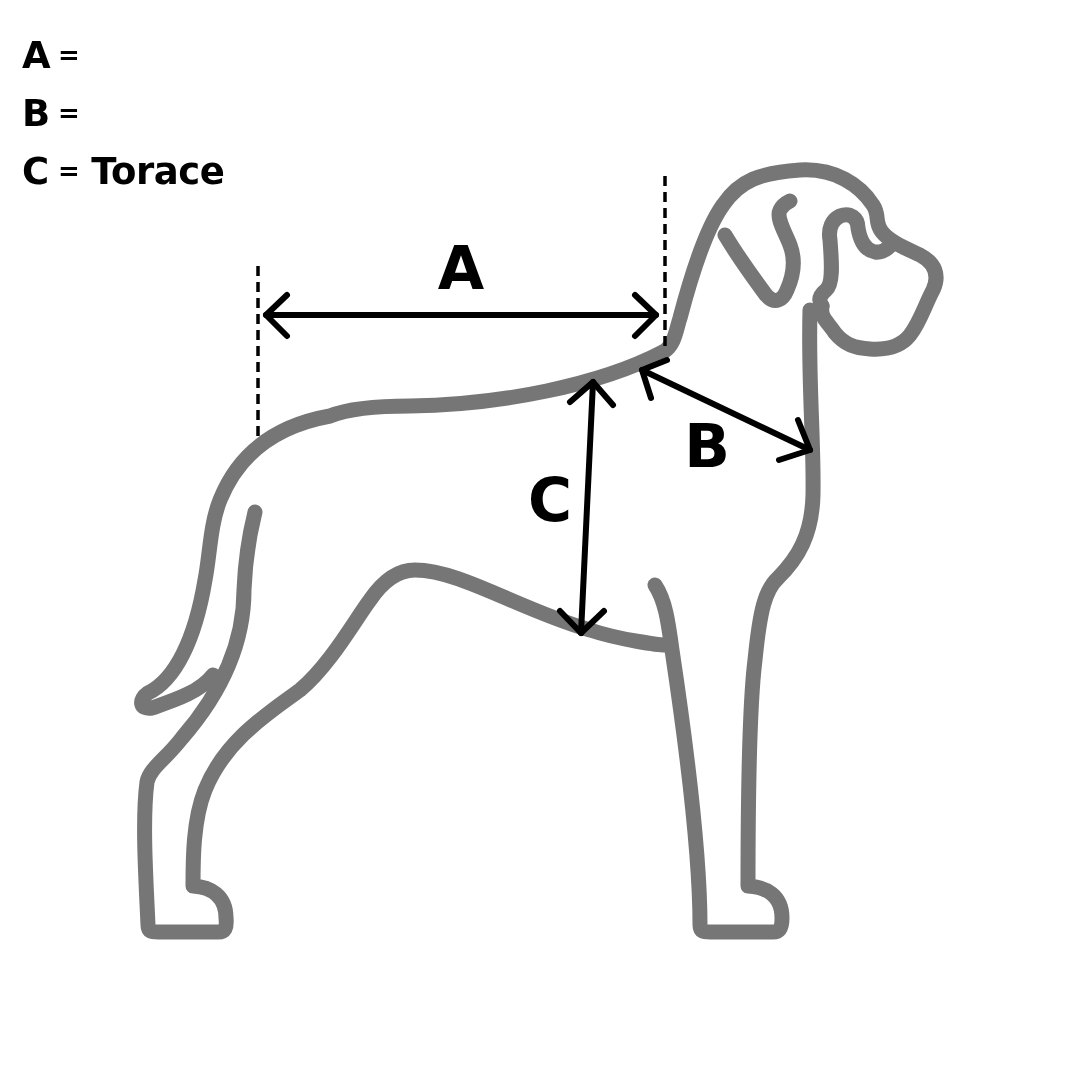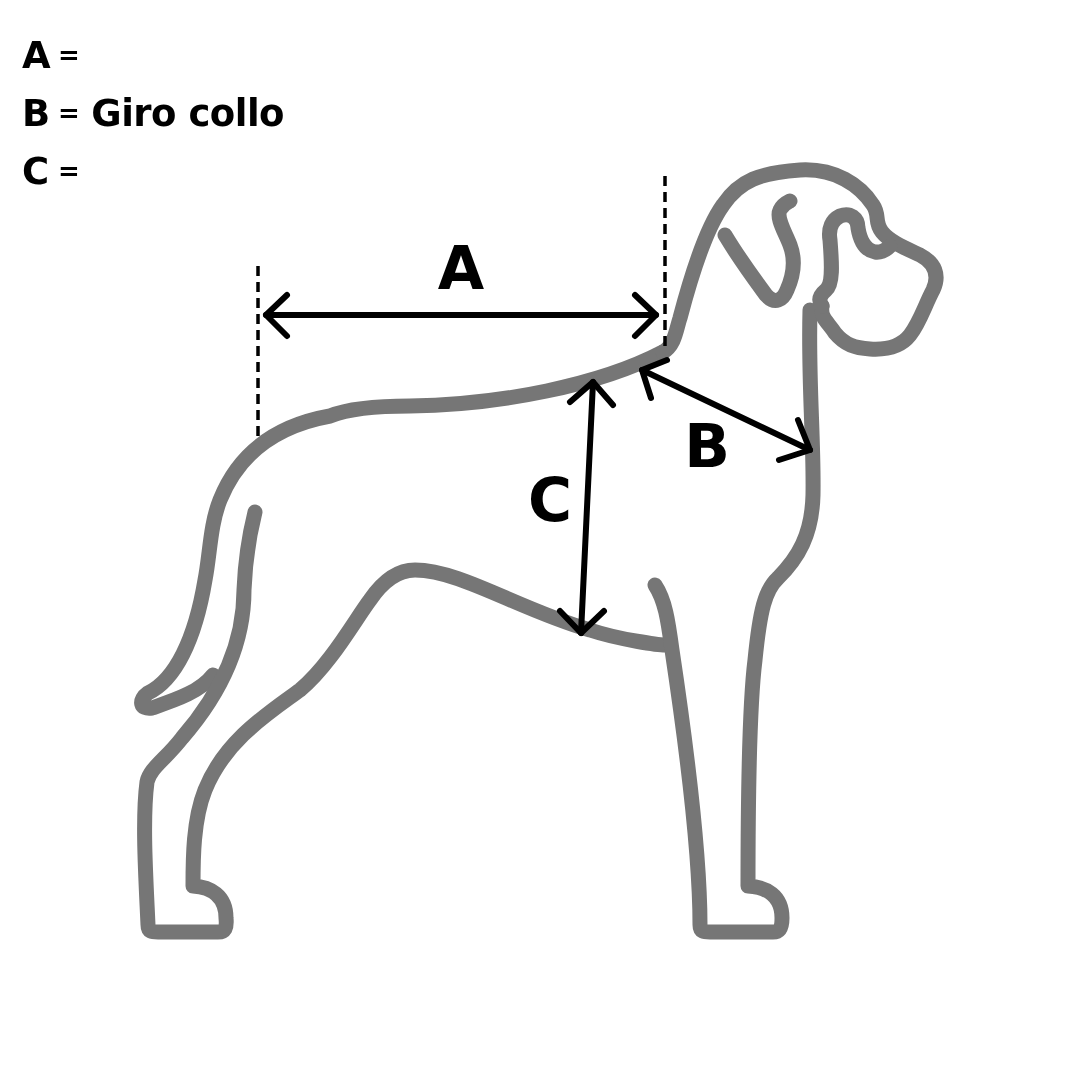--- a/index.html
+++ b/index.html
@@ -18,25 +18,25 @@
 <body>
 
 <div class="legend">
   <div class="legend-row">
     <span class="key">A</span>
     <span class="eq">=</span>
   </div>
   <div class="legend-row">
     <span class="key">B</span>
     <span class="eq">=</span>
-    <span>Giro collo</span>
   </div>
   <div class="legend-row">
     <span class="key">C</span>
     <span class="eq">=</span>
+    <span>Torace</span>
   </div>
 </div>
 
 <svg class="diagram" viewBox="0 0 1080 1080">
   <g>
 
     <path class="dog" d="M663,352 C600,385 500,405 410,406 C370,406 345,410 330,416 C280,425 240,450 220,500 C210,525 210,555 205,580 C195,640 175,680 148,693 C138,700 140,710 152,708 C175,700 200,692 213,675"></path>
 
     <path class="dog" d="M255,512 C248,540 245,565 244,590 C244,650 215,700 182,738 C165,760 150,768 147,782 C142,820 146,880 148,925 C148,932 152,932 158,932 L218,932 C225,932 227,928 226,918 C226,895 210,887 193,886 C193,860 193,820 205,790 C225,740 270,712 300,690 C330,665 355,620 370,600 C385,578 400,570 415,570 C460,570 520,610 590,630 C620,640 660,645 665,645"></path>
 

